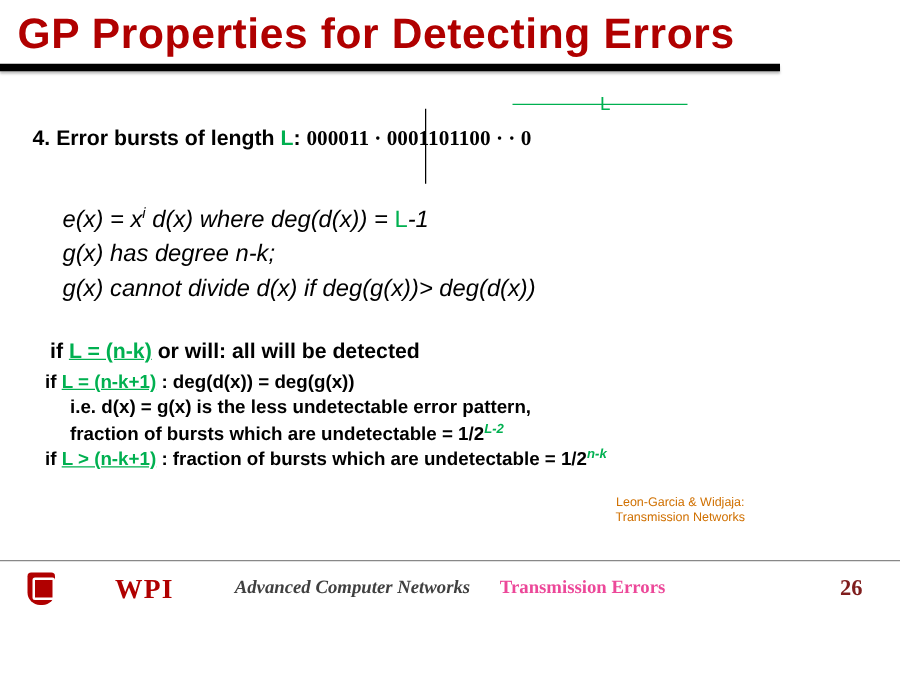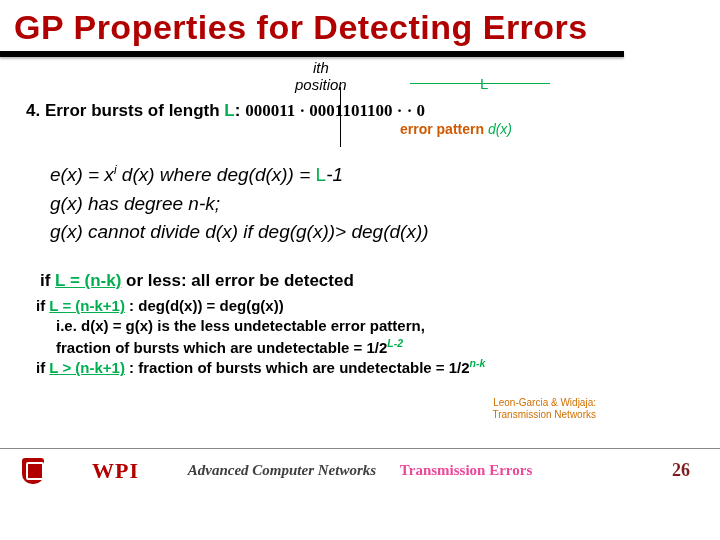--- a/index.html
+++ b/index.html
@@ -22,66 +22,59 @@
 .eq1 .L { color:#00B050; font-style:normal; }
 .eq2 { position:absolute; left:50px; top:136px; font-size:19px; font-style:italic; }
 .eq3 { position:absolute; left:50px; top:164px; font-size:19px; font-style:italic; }
 .cond1 { position:absolute; left:40px; top:214px; font-size:17px; }
 .cond2 { position:absolute; left:36px; top:240px; font-size:15px; }
 .cond3 { position:absolute; left:56px; top:260px; font-size:15px; }
 .cond4 { position:absolute; left:56px; top:280px; font-size:15px; }
 .cond5 { position:absolute; left:36px; top:300px; font-size:15px; }
 .green { color:#00B050; }
 .uline { text-decoration:underline; }
-.ref { position:absolute; right:28px; top:340px; font-size:10px; color:#d07000; text-align:right; line-height:1.2; }
+.ref { position:absolute; right:28px; top:340px; font-size:10px; color:#d07000; text-align:center; line-height:1.2; }
 .footer { position:absolute; left:0; width:720px; top:448px; }
 .footerline { border-top:1px solid #888; }
 .logo { position:absolute; left:22px; top:10px; display:flex; align-items:center;gap:44px; }
 .logo .shield { width:22px; height:26px; background:#B00000; border-radius:3px 3px 10px 10px; position:relative; margin-right:4px; }
 .logo .shield:before { content:""; position:absolute; left:4px; top:4px; width:14px; height:14px; border:2px solid #fff; border-radius:2px; }
 .logo .wpi { font-family:"Times New Roman", serif; font-weight:bold; font-size:22px; color:#B00000; letter-spacing:1px; }
 .fcenter { position:absolute; left:0; width:720px; top:14px; text-align:center; font-family:"Comic Sans MS"; font-weight:bold; font-size:15px; }
 .fcenter .c1 { color:#404040;font-style:italic; }
 .fcenter .c2 { color:#ec4899; margin-left:20px; }
 .page { position:absolute; right:30px; top:12px; color:#7f1d1d; font-weight:bold; font-size:18px; font-family:"Comic Sans MS"; }
 sup { font-size:0.7em;font-style:italic; }
 </style>
 </head>
 <body>
 
 <div class="slide">
   <div class="title">GP Properties for Detecting Errors</div>
   <div class="rule"></div>
 
   <div class="content">
-    <div class="ith">
-      <span style="font-style:italic">ith</span><br>
-      <span>position</span>
-    </div>
     <div class="vline"></div>
     <div class="Lbar">
       <span>L</span>
       <span class="line"></span>
     </div>
 
     <div class="item4">
       <span>4.  Error bursts of length </span><span class="L">L</span><span>: </span><span class="bits">    000011  ·  0001101100  ·  ·  0</span>
     </div>
-    <div class="epat">
-      <b>error pattern </b><span class="dx">d(x)</span>
-    </div>
 
     <div class="eq1">
       <span>e(x) = x</span><sup>i</sup><span>  d(x)       where deg(d(x)) = </span><span class="L">L</span><span>-1</span>
     </div>
     <div class="eq2">g(x) has degree n-k;</div>
     <div class="eq3">g(x) cannot divide d(x)  if deg(g(x))&gt; deg(d(x))</div>
 
     <div class="cond1">
-      <b><span>if  </span><span class="green uline">L = (n-k)</span><span>  or less:  all error be detected</span></b>
+      <b><span>if  </span><span class="green uline">L = (n-k)</span><span>  or will:  all will be detected</span></b>
     </div>
     <div class="cond2">
       <b><span>if  </span><span class="green uline">L = (n-k+1)</span><span> :    deg(d(x)) = deg(g(x))</span></b>
     </div>
     <div class="cond3"><b>i.e.  d(x) = g(x) is the less undetectable error pattern,</b></div>
     <div class="cond4">
       <b><span>fraction of bursts which are undetectable = 1/2</span><sup class="green">L-2</sup></b>
     </div>
     <div class="cond5">
       <b><span>if  </span><span class="green uline">L &gt; (n-k+1)</span><span> :  fraction of bursts which are undetectable = 1/2</span><sup class="green">n-k</sup></b>

